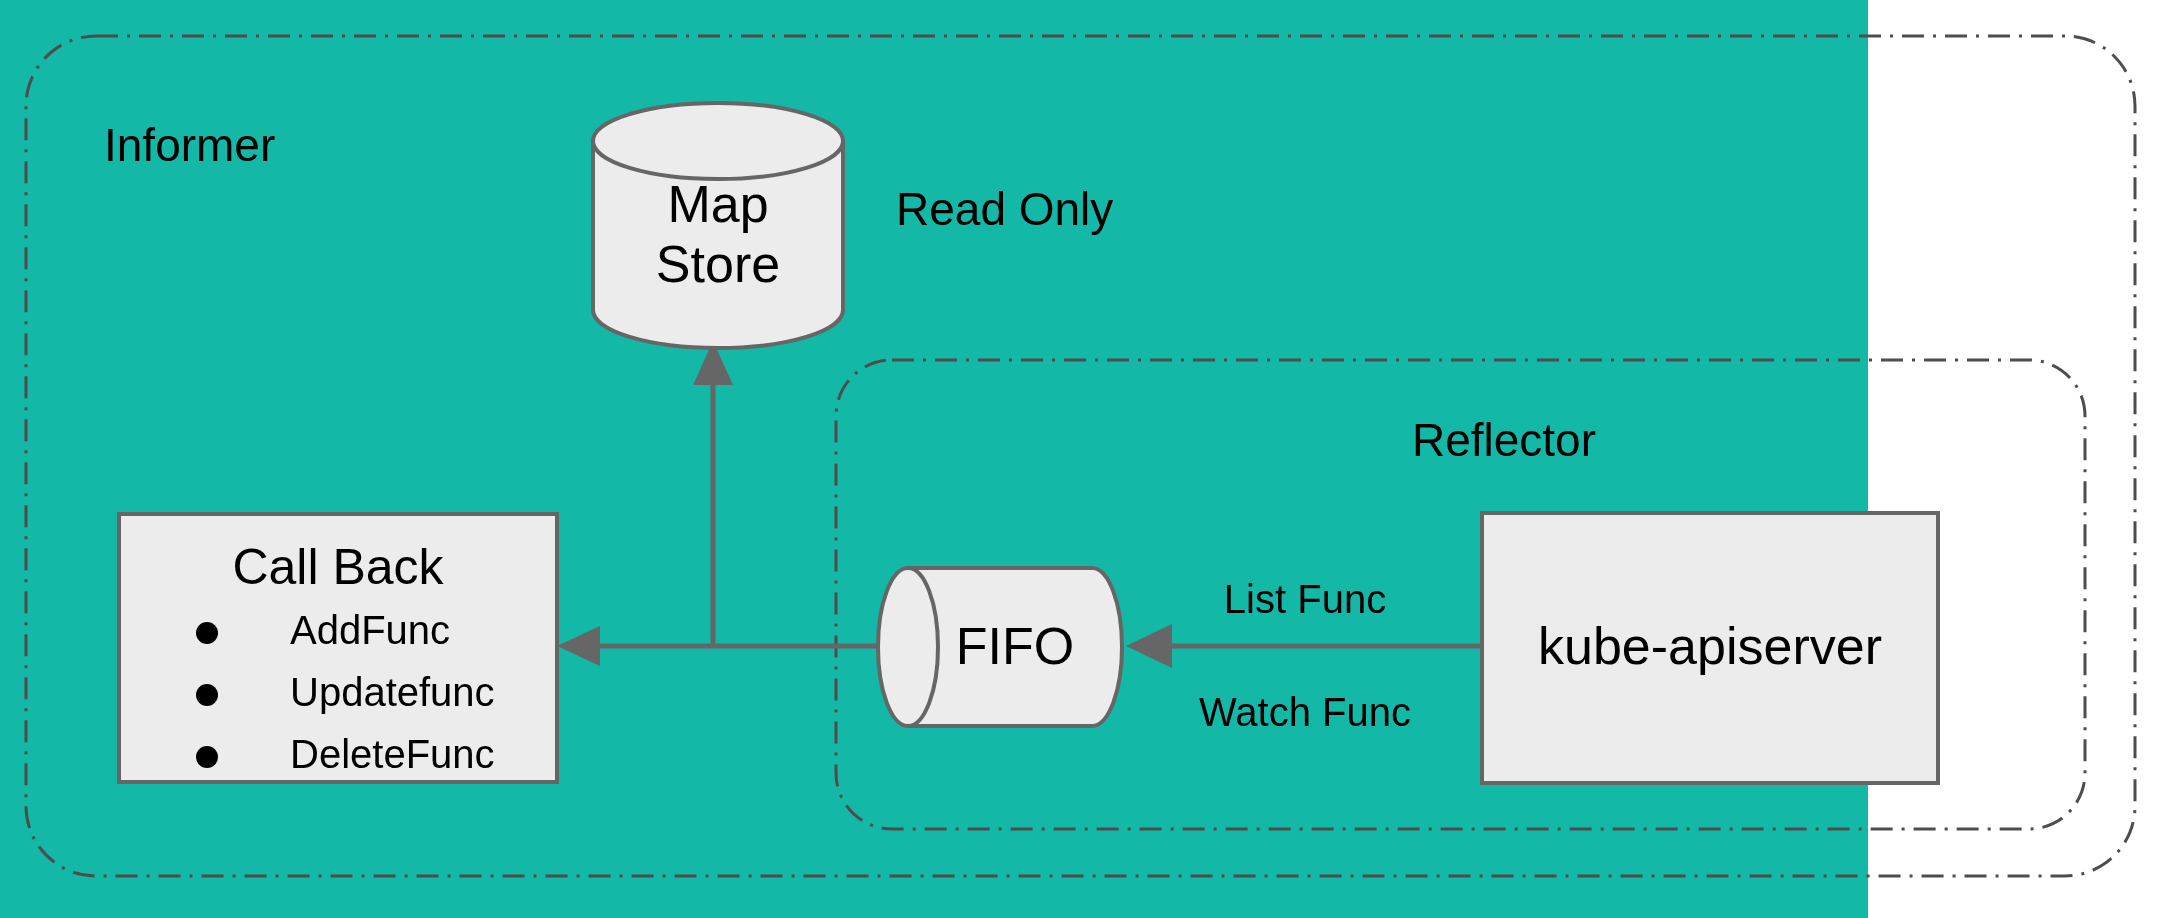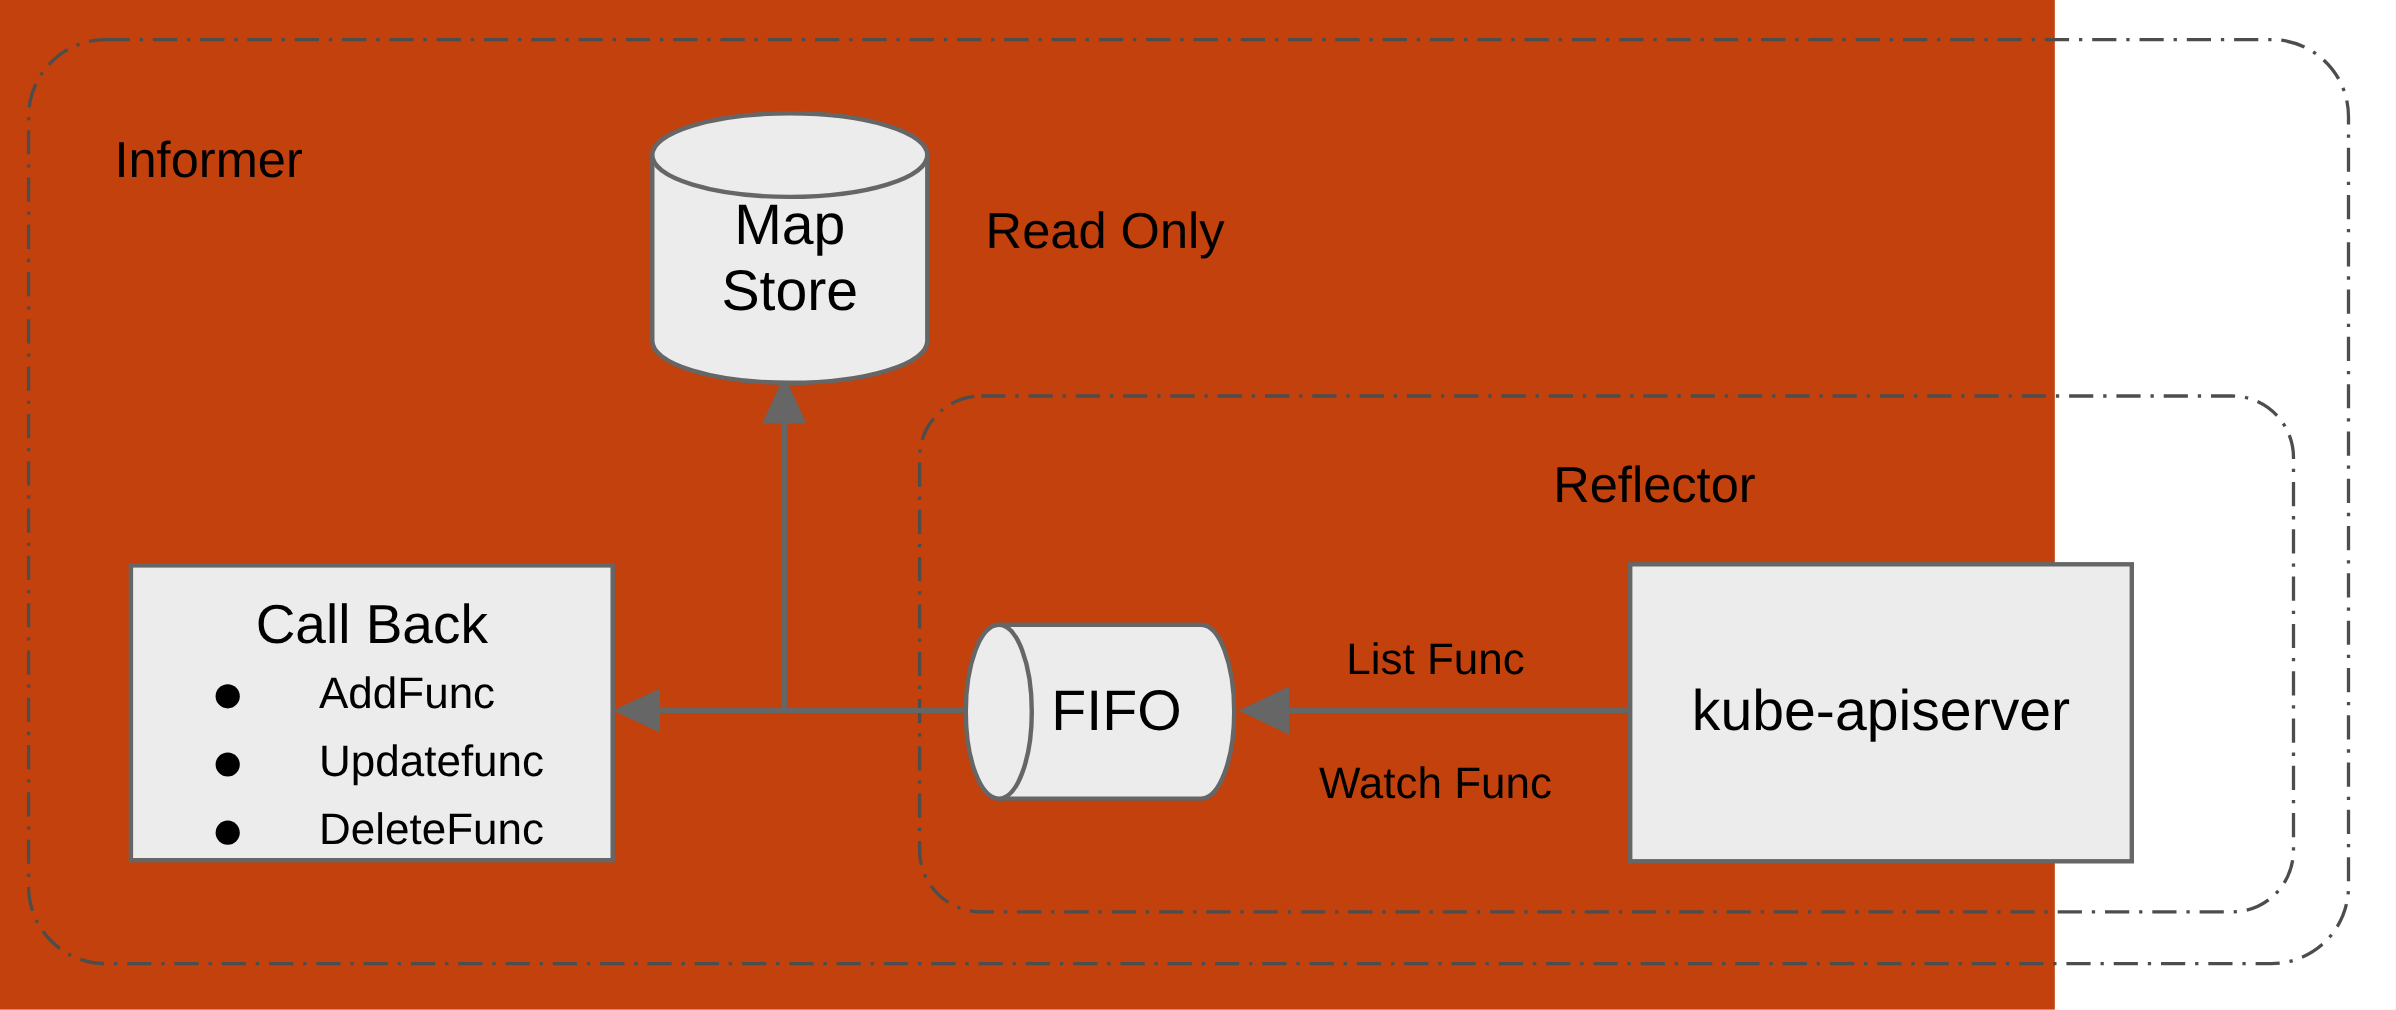--- a/index.html
+++ b/index.html
@@ -10,21 +10,21 @@
   body {
     width: 2178px;
     height: 918px;
     overflow: hidden;
     font-family: "Liberation Sans", sans-serif;
   }
   #diagram-root {
     position: relative;
     width: 1868px;
     height: 918px;
-    background: #c2410c;
+    background: #14b8a6;
   }
   svg.canvas {
     display: block;
     width: 2178px;
     height: 918px;
   }
   .dash-container {
     fill: none;
     stroke: #4d4d4d;
     stroke-width: 3;

